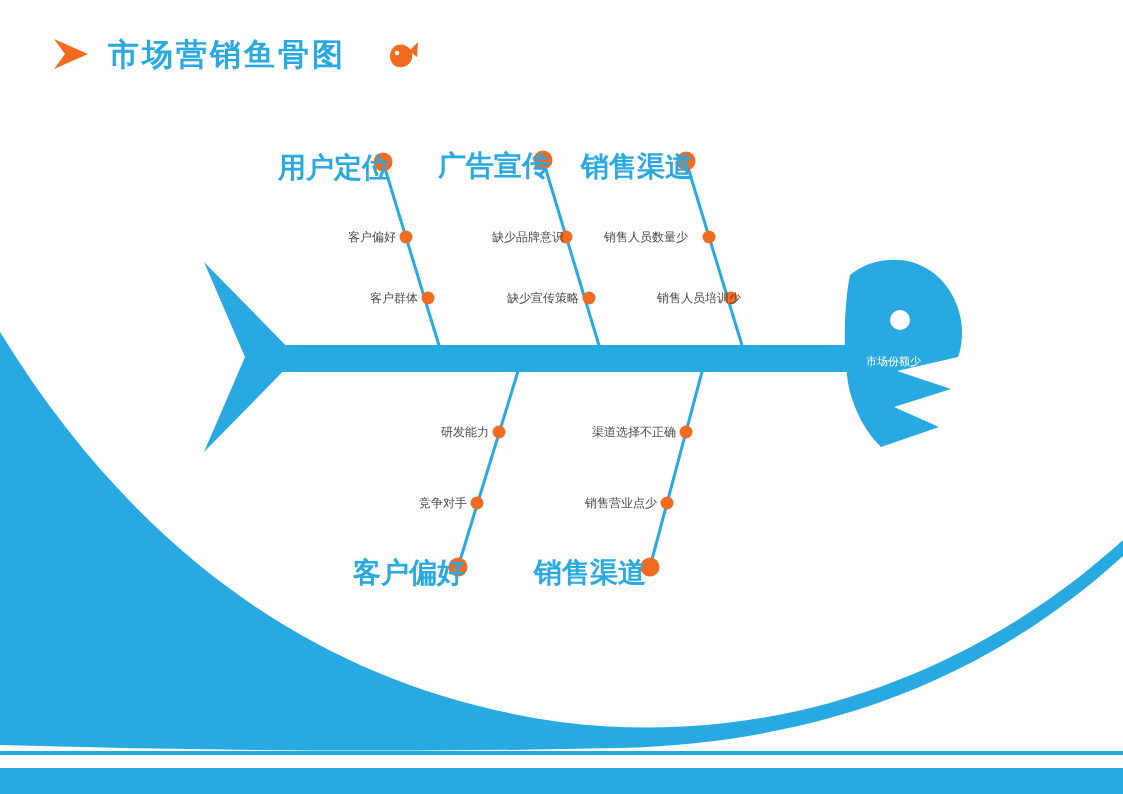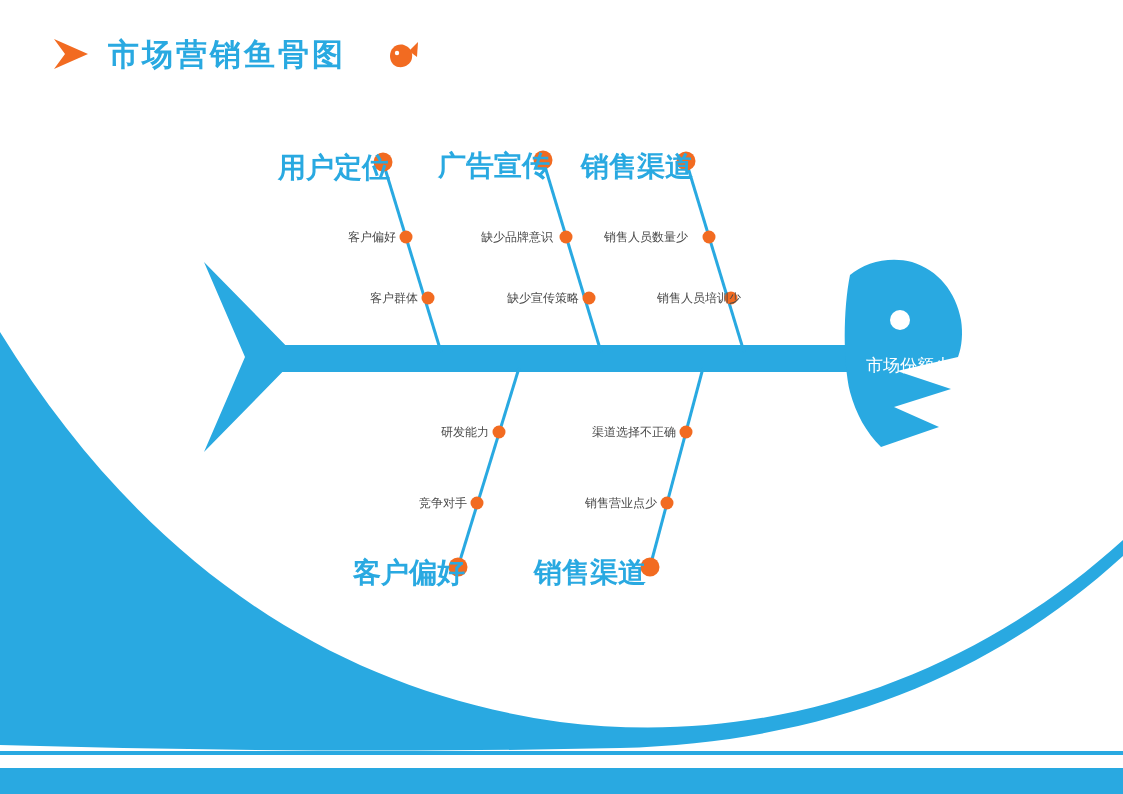--- a/index.html
+++ b/index.html
@@ -15,21 +15,21 @@
   }
   .cat-label {
     color:#29A9E1; font-size:28px; font-weight:bold;
     text-align:right; white-space:nowrap; width:96px;
   }
   .cause-label {
     color:#4a4a4a; font-size:12px; text-align:right;
     white-space:nowrap; width:120px;
   }
   .head-label {
-    color:#ffffff; font-size:17px; white-space:nowrap;
+    color:#ffffff; font-size:11px; white-space:nowrap;
   }
   svg { display:block; }
 </style>
 </head>
 <body>
 
 <div class="canvas">
 
   <svg class="abs" style="left:0;top:0;" width="1123" height="794" viewBox="0 0 1123 794">
 
@@ -89,21 +89,21 @@
 
   <div class="abs cat-label" style="left:278px;top:149px;">用户定位</div>
   <div class="abs cat-label" style="left:438px;top:147px;">广告宣传</div>
   <div class="abs cat-label" style="left:581px;top:148px;">销售渠道</div>
 
   <div class="abs cat-label" style="left:353px;top:554px;">客户偏好</div>
   <div class="abs cat-label" style="left:534px;top:554px;">销售渠道</div>
 
   <div class="abs cause-label" style="left:276px;top:229px;">客户偏好</div>
   <div class="abs cause-label" style="left:298px;top:290px;">客户群体</div>
-  <div class="abs cause-label" style="left:433px;top:229px;">缺少品牌意识</div>
+  <div class="abs cause-label" style="left:444px;top:229px;">缺少品牌意识</div>
   <div class="abs cause-label" style="left:459px;top:290px;">缺少宣传策略</div>
   <div class="abs cause-label" style="left:568px;top:229px;">销售人员数量少</div>
   <div class="abs cause-label" style="left:621px;top:290px;text-align:right;">销售人员培训少</div>
 
   <div class="abs cause-label" style="left:369px;top:424px;">研发能力</div>
   <div class="abs cause-label" style="left:347px;top:495px;">竞争对手</div>
   <div class="abs cause-label" style="left:556px;top:424px;">渠道选择不正确</div>
   <div class="abs cause-label" style="left:537px;top:495px;">销售营业点少</div>
 
   <div class="abs head-label" style="left:866px;top:354px;">市场份额少</div>

